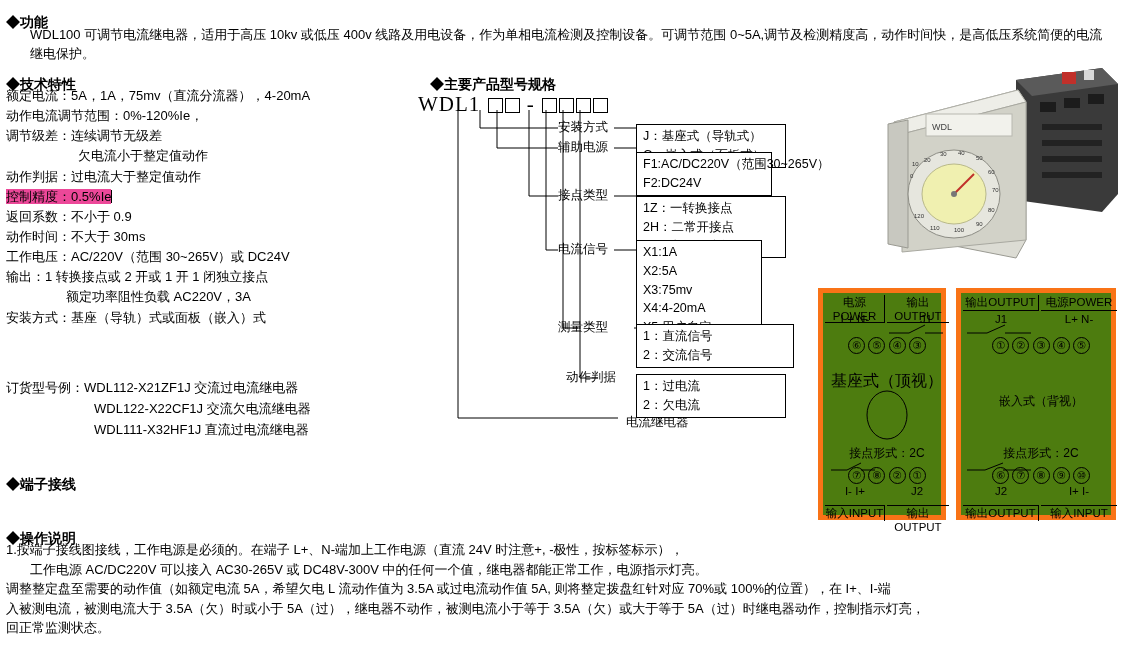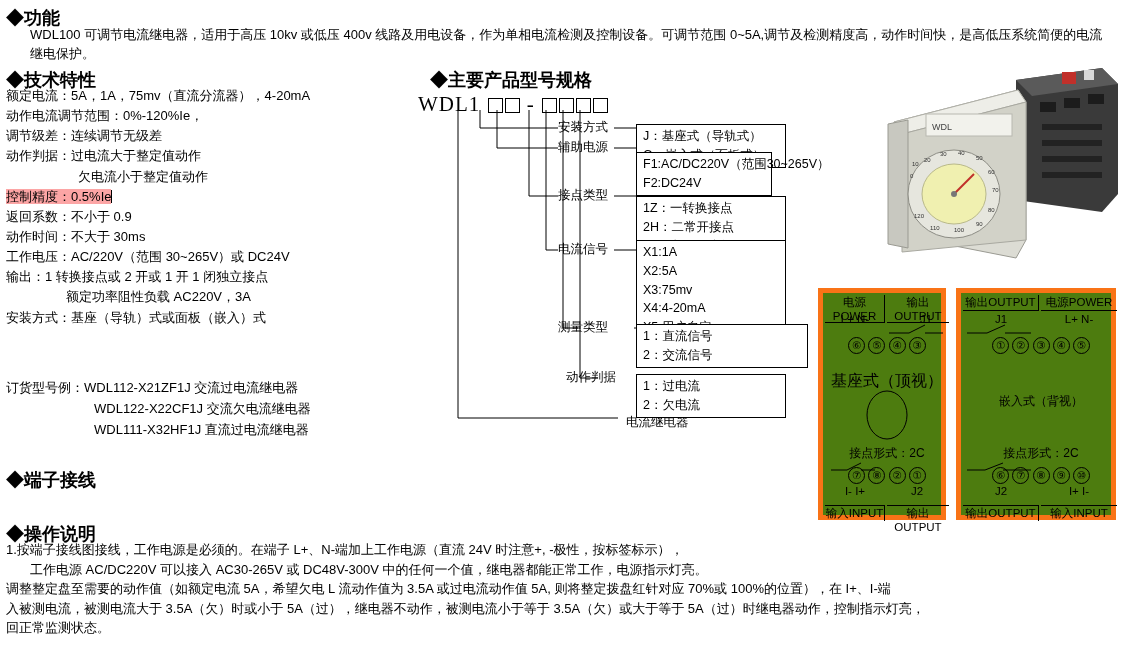--- a/index.html
+++ b/index.html
@@ -8,34 +8,34 @@
     width:1124px; height:670px;
     background:#fff;
     font-family:"Liberation Sans", sans-serif;
     font-size:13px;
     color:#000;
     position:relative;
     overflow:hidden;
   }
   .page { position:relative; width:1124px; height:670px; }
 
-  .sec-head { font-size:18px; font-weight:bold; }
+  .sec-head { font-size:14px; font-weight:bold;margin-top:8px; }
   .txt { font-size:13px; line-height:1.45; }
 
   
   #func-head { position:absolute; left:6px; top:6px; }
   #func-body { position:absolute; left:30px; top:26px; width:1080px; }
 
   #tech-head { position:absolute; left:6px; top:68px; }
   #tech-list { position:absolute; left:6px; top:86px; width:420px; }
   #tech-list .row { line-height:1.55; white-space:nowrap; }
   #tech-list .indent { padding-left:72px; }
   #tech-list .indent2 { padding-left:60px; }
 
-  .hl { background:#fca5a5; }
+  .hl { background:#ec4899; }
 
   #order-block { position:absolute; left:6px; top:378px; width:430px; }
   #order-block .row { line-height:1.6; white-space:nowrap; }
   #order-block .row.ind { padding-left:88px; }
 
   #term-head { position:absolute; left:6px; top:468px; }
 
   
   #spec-head { position:absolute; left:430px; top:68px; }
   #model-code { position:absolute; left:418px; top:92px; font-size:21px; letter-spacing:1px;font-family:Liberation Serif, serif; }
@@ -70,22 +70,22 @@
 <div class="page">
 
   <div id="func-head" class="sec-head">◆功能</div>
   <div id="func-body" class="txt">WDL100 可调节电流继电器，适用于高压 10kv 或低压 400v 线路及用电设备，作为单相电流检测及控制设备。可调节范围 0~5A,调节及检测精度高，动作时间快，是高低压系统简便的电流继电保护。</div>
 
   <div id="tech-head" class="sec-head">◆技术特性</div>
   <div id="tech-list" class="txt">
     <div class="row">额定电流：5A，1A，75mv（直流分流器），4-20mA</div>
     <div class="row">动作电流调节范围：0%-120%Ie，</div>
     <div class="row">调节级差：连续调节无级差</div>
+    <div class="row indent">欠电流小于整定值动作</div>
     <div class="row">动作判据：过电流大于整定值动作</div>
-    <div class="row indent">欠电流小于整定值动作</div>
     <div class="row"><span class="hl">控制精度：0.5%Ie</span><span class="cursor"></span></div>
     <div class="row">返回系数：不小于 0.9</div>
     <div class="row">动作时间：不大于 30ms</div>
     <div class="row">工作电压：AC/220V（范围 30~265V）或 DC24V</div>
     <div class="row">输出：1 转换接点或 2 开或 1 开 1 闭独立接点</div>
     <div class="row indent2">额定功率阻性负载 AC220V，3A</div>
     <div class="row">安装方式：基座（导轨）式或面板（嵌入）式</div>
   </div>
 
   <div id="order-block" class="txt">
@@ -143,29 +143,29 @@
     <div>F1:AC/DC220V（范围30~265V）</div>
     <div>F2:DC24V</div>
   </div>
 
   <div class="optbox" style="left:636px; top:196px; width:150px;">
     <div>1Z：一转换接点</div>
     <div>2H：二常开接点</div>
     <div>2C:1常开+1常闭</div>
   </div>
 
-  <div class="optbox" style="left:636px; top:240px; width:150px;">
+  <div class="optbox" style="left:636px; top:240px; width:126px;">
     <div>X1:1A</div>
     <div>X2:5A</div>
     <div>X3:75mv</div>
     <div>X4:4-20mA</div>
     <div>X5:用户自定</div>
   </div>
 
-  <div class="optbox" style="left:636px; top:324px; width:172px;">
+  <div class="optbox" style="left:636px; top:324px; width:158px;">
     <div>1：直流信号</div>
     <div>2：交流信号</div>
   </div>
 
   <div class="optbox" style="left:636px; top:374px; width:150px;">
     <div>1：过电流</div>
     <div>2：欠电流</div>
   </div>
 
   <svg id="photo" viewBox="0 0 252 230">

